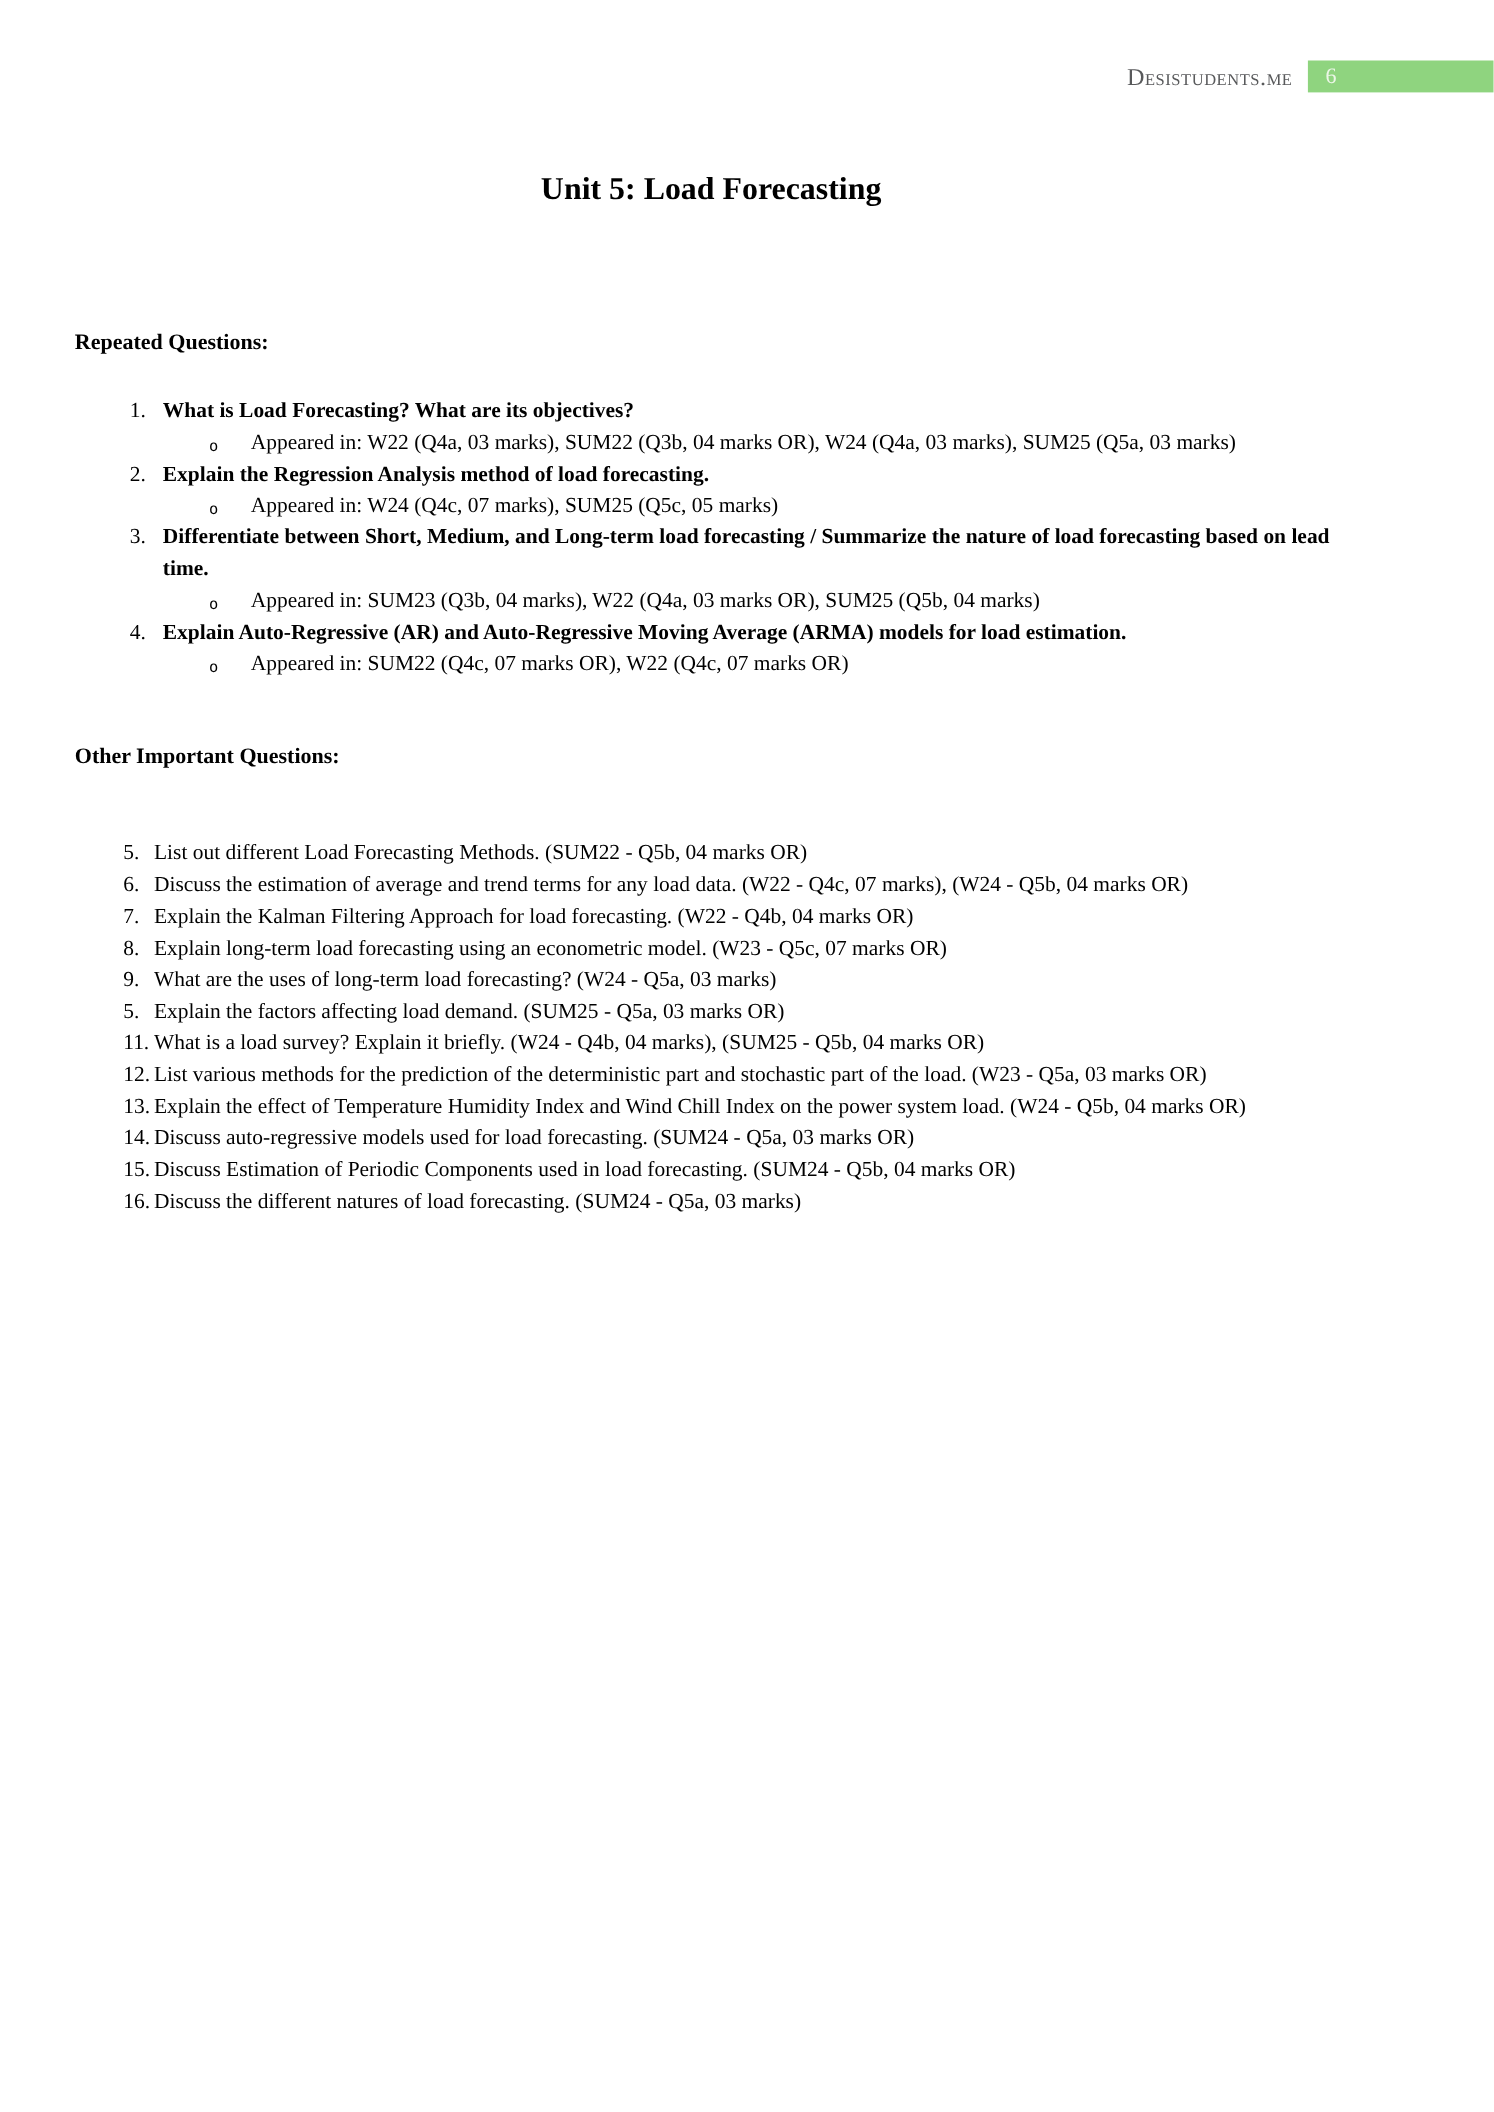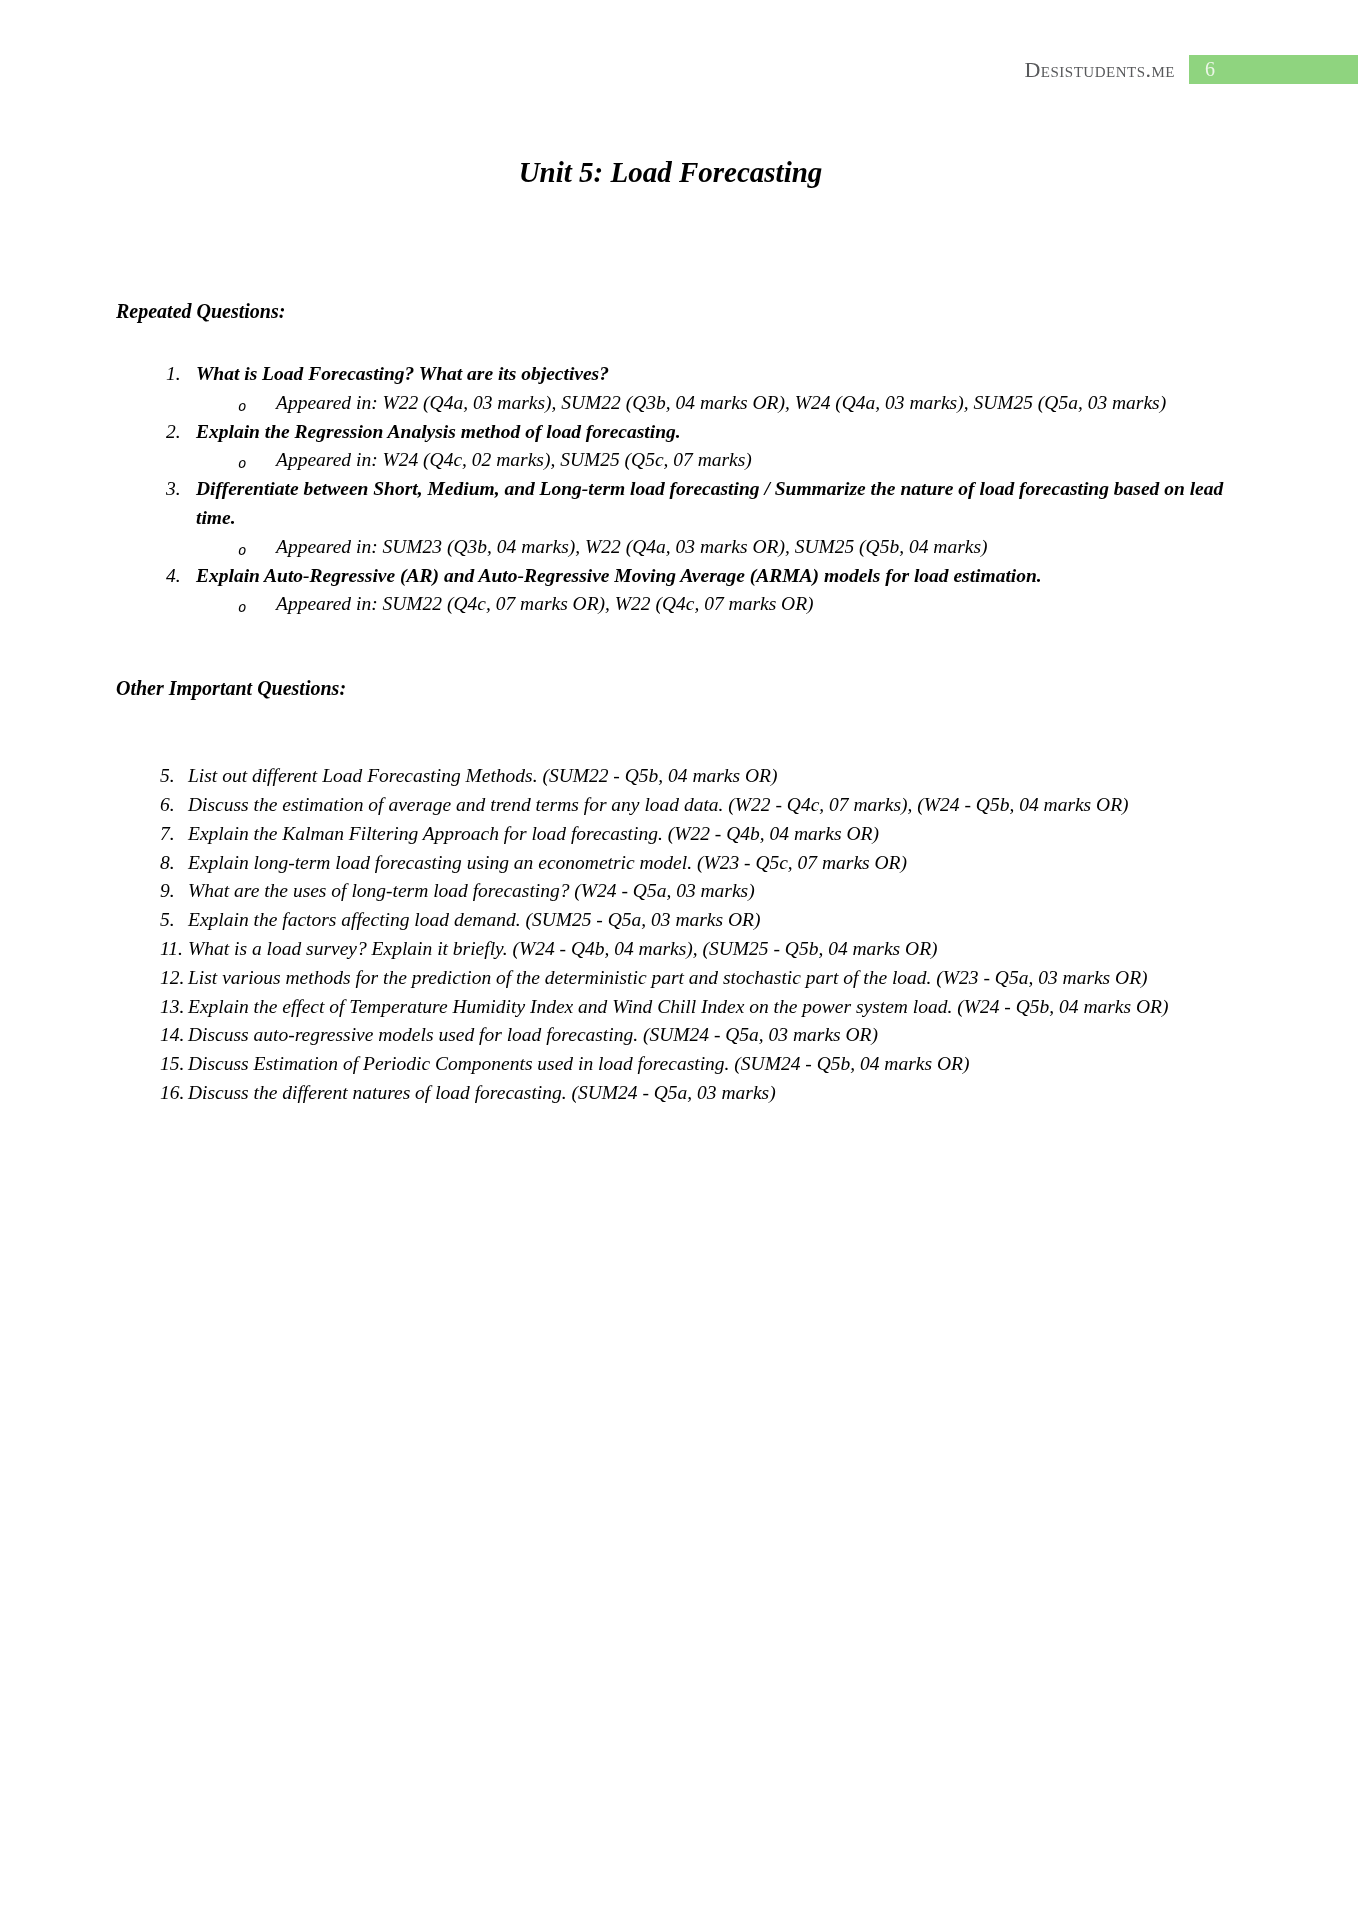--- a/index.html
+++ b/index.html
@@ -31,22 +31,21 @@
     width:153px;
     height:29px;
     background:#8fd47f;
     color:#ecf6e7;
     font-size:20px;
     line-height:29px;
     padding-left:16px;
   }
   
   .content {
-    padding:0 133px 0 116px;
-    font-style:italic;
+    padding:0 133px 0 68px;
   }
   .title {
     margin:0;
     padding-top:155px;
     text-align:center;
     font-size:29px;
     line-height:35px;
     font-weight:bold;
   }
   .sec {
@@ -104,21 +103,21 @@
       <span class="q-bullet">o</span>
       <div class="q-sub-text">Appeared in: W22 (Q4a, 03 marks), SUM22 (Q3b, 04 marks OR), W24 (Q4a, 03 marks), SUM25 (Q5a, 03 marks)</div>
     </div>
   </li>
 
   <li class="q-item">
     <span class="q-num">2.</span>
     <div class="q-text bold">Explain the Regression Analysis method of load forecasting.</div>
     <div class="q-sub">
       <span class="q-bullet">o</span>
-      <div class="q-sub-text">Appeared in: W24 (Q4c, 02 marks), SUM25 (Q5c, 07 marks)</div>
+      <div class="q-sub-text">Appeared in: W24 (Q4c, 07 marks), SUM25 (Q5c, 05 marks)</div>
     </div>
   </li>
 
   <li class="q-item">
     <span class="q-num">3.</span>
     <div class="q-text bold">Differentiate between Short, Medium, and Long-term load forecasting / Summarize the nature of load forecasting based on lead time.</div>
     <div class="q-sub">
       <span class="q-bullet">o</span>
       <div class="q-sub-text">Appeared in: SUM23 (Q3b, 04 marks), W22 (Q4a, 03 marks OR), SUM25 (Q5b, 04 marks)</div>
     </div>

